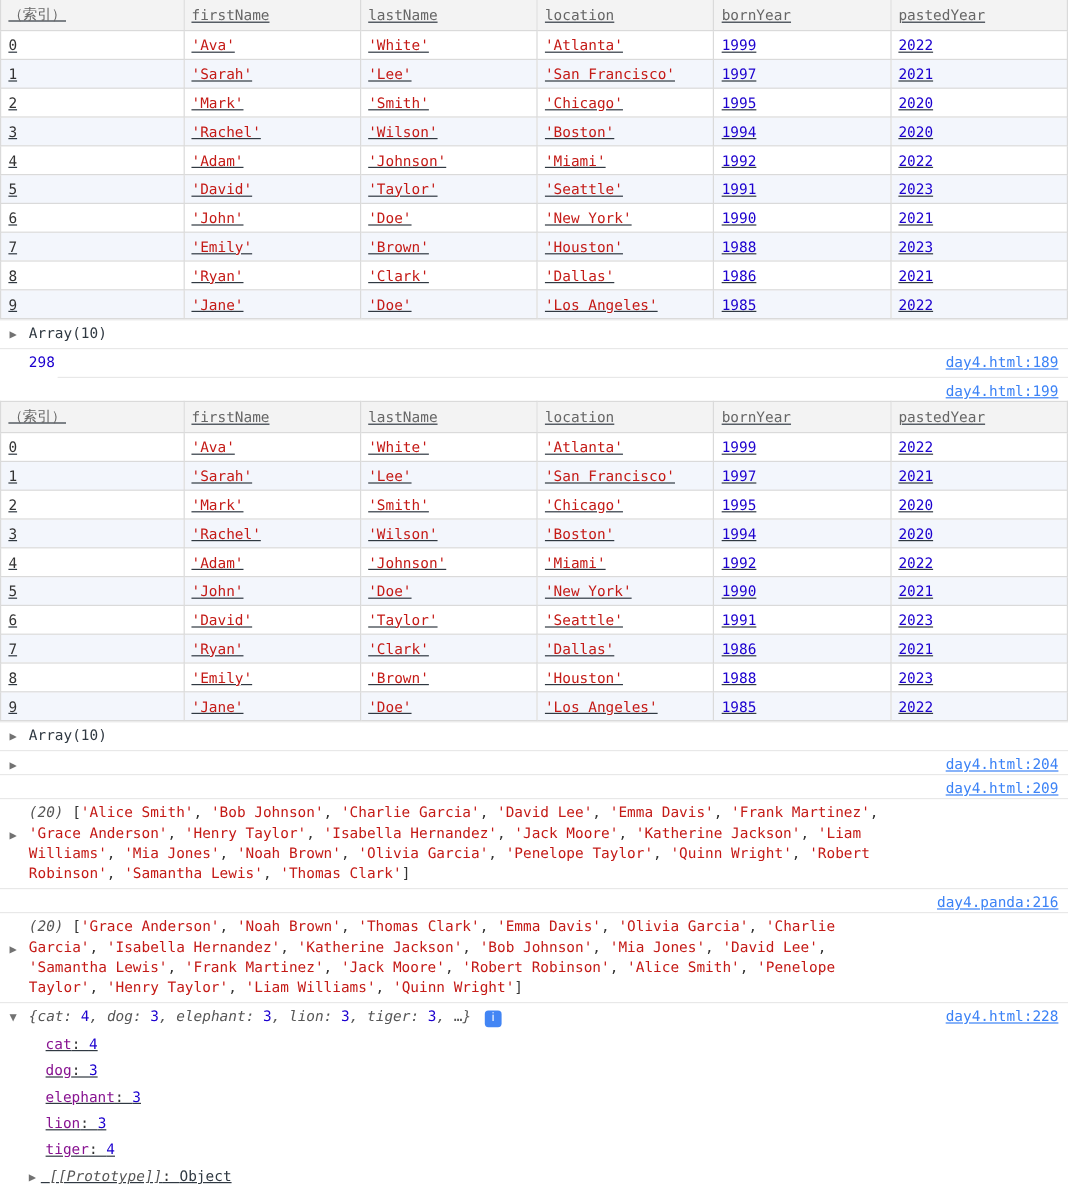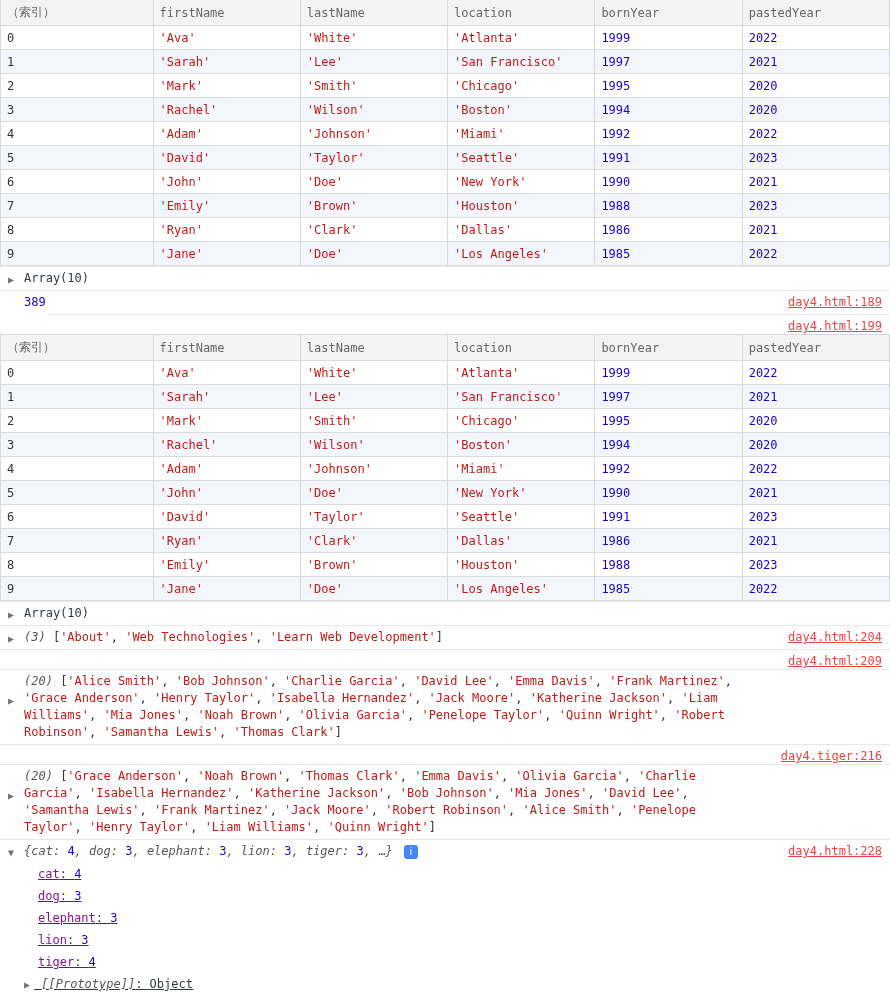--- a/index.html
+++ b/index.html
@@ -1,38 +1,38 @@
 <!DOCTYPE html>
 <html><head>
 <meta charset="utf-8">
 <style>
 * { margin:0; padding:0; box-sizing:border-box; }
 body { font-family: Consolas, Menlo, monospace; font-size:12px; color:#303942; background:#fff; width:890px; }
-table { border-collapse:collapse; width:100%; table-layout:fixed; }
+table { border-collapse:collapse; width:100%; table-layout:fixed;text-decoration:underline; }
 th, td { border:1px solid #dadada; padding:4px 6px; text-align:left; height:24px; overflow:hidden; white-space:nowrap; }
 th { background:#f3f3f3; font-weight:normal; color:#666; }
 .col-idx { width:145px; }
 .col-fn { width:140px; }
 .col-ln { width:140px; }
 .col-loc { width:140px; }
 .col-by { width:140px; }
 .col-py { width:140px; }
 tr.even td { background:#fff; }
 tr.odd td { background:#f3f6fc; }
 .str { color:#c41a16; }
 .num { color:#1c00cf; }
 .idx { color:#333; }
 .prop { color:#881391; }
 .objkey { color:#565656; font-style:italic; }
 .comma { color:#333; }
 .arrow { display:inline-block; width:10px; color:#727272; font-size:10px; cursor:pointer; }
 .arrow.right::before { content:"▶"; }
 .arrow.down::before { content:"▼"; }
 .line { padding:3px 21px 3px 24px; border-top:1px solid #e8e8e8; position:relative; min-height:20px; line-height:17px; }
-.line .src { position:absolute; right:8px; top:3px; color:#ef4444; text-decoration:underline; cursor:pointer; }
+.line .src { position:absolute; right:8px; top:3px; color:#3b82f6; text-decoration:underline; cursor:pointer; }
 .line .arrow { position:absolute; left:8px; top:4px; }
 .italic { font-style:italic; color:#565656; }
 .wrap { word-wrap:break-word; white-space:normal; padding-right:120px; }
 .obj-block { padding:2px 4px 2px 38px; line-height:18px;text-decoration:underline; }
 .info-icon { display:inline-block; width:14px; height:14px; background:#4285f4; color:#fff; border-radius:3px; font-size:10px; text-align:center; line-height:14px; font-style:normal; font-family:sans-serif; margin-left:4px; }
 .head-partial th { border-top:none; }
 </style>
 </head>
 <body>
 
@@ -137,21 +137,21 @@
         <td class="num">2022</td>
       </tr>
     </tbody>
 </table>
 <div class="line">
   <span class="arrow right"></span>
   <span>Array(10)</span>
 </div>
 
 <div class="line">
-  <span class="num">389</span>
+  <span class="num">298</span>
   <span class="src">day4.html:189</span>
 </div>
 
 <div class="line" style="padding-left:4px;margin-left:48px;">
   <span class="src">day4.html:199</span>
 </div>
 
 <table>
   <colgroup>
       <col class="col-idx">
@@ -254,34 +254,33 @@
       </tr>
     </tbody>
 </table>
 <div class="line">
   <span class="arrow right"></span>
   <span>Array(10)</span>
 </div>
 
 <div class="line">
   <span class="arrow right"></span>
-  <span id="arr3" class="wrap"><span class="italic">(3) </span><span class="comma">[</span><span class="str">'About'</span><span class="comma">, </span><span class="str">'Web Technologies'</span><span class="comma">, </span><span class="str">'Learn Web Development'</span><span class="comma">]</span></span>
   <span class="src">day4.html:204</span>
 </div>
 
 <div class="line" style="padding-left:4px;">
   <span class="src">day4.html:209</span>
 </div>
 <div class="line">
   <span class="arrow right" style="top:22px;"></span>
   <span id="arr20a" class="wrap" style="display:block;"><span class="italic">(20) </span><span class="comma">[</span><span class="str">'Alice Smith'</span><span class="comma">, </span><span class="str">'Bob Johnson'</span><span class="comma">, </span><span class="str">'Charlie Garcia'</span><span class="comma">, </span><span class="str">'David Lee'</span><span class="comma">, </span><span class="str">'Emma Davis'</span><span class="comma">, </span><span class="str">'Frank Martinez'</span><span class="comma">, </span><span class="str">'Grace Anderson'</span><span class="comma">, </span><span class="str">'Henry Taylor'</span><span class="comma">, </span><span class="str">'Isabella Hernandez'</span><span class="comma">, </span><span class="str">'Jack Moore'</span><span class="comma">, </span><span class="str">'Katherine Jackson'</span><span class="comma">, </span><span class="str">'Liam Williams'</span><span class="comma">, </span><span class="str">'Mia Jones'</span><span class="comma">, </span><span class="str">'Noah Brown'</span><span class="comma">, </span><span class="str">'Olivia Garcia'</span><span class="comma">, </span><span class="str">'Penelope Taylor'</span><span class="comma">, </span><span class="str">'Quinn Wright'</span><span class="comma">, </span><span class="str">'Robert Robinson'</span><span class="comma">, </span><span class="str">'Samantha Lewis'</span><span class="comma">, </span><span class="str">'Thomas Clark'</span><span class="comma">]</span></span>
 </div>
 
 <div class="line" style="padding-left:4px;">
-  <span class="src">day4.tiger:216</span>
+  <span class="src">day4.panda:216</span>
 </div>
 <div class="line">
   <span class="arrow right" style="top:22px;"></span>
   <span id="arr20b" class="wrap" style="display:block;"><span class="italic">(20) </span><span class="comma">[</span><span class="str">'Grace Anderson'</span><span class="comma">, </span><span class="str">'Noah Brown'</span><span class="comma">, </span><span class="str">'Thomas Clark'</span><span class="comma">, </span><span class="str">'Emma Davis'</span><span class="comma">, </span><span class="str">'Olivia Garcia'</span><span class="comma">, </span><span class="str">'Charlie Garcia'</span><span class="comma">, </span><span class="str">'Isabella Hernandez'</span><span class="comma">, </span><span class="str">'Katherine Jackson'</span><span class="comma">, </span><span class="str">'Bob Johnson'</span><span class="comma">, </span><span class="str">'Mia Jones'</span><span class="comma">, </span><span class="str">'David Lee'</span><span class="comma">, </span><span class="str">'Samantha Lewis'</span><span class="comma">, </span><span class="str">'Frank Martinez'</span><span class="comma">, </span><span class="str">'Jack Moore'</span><span class="comma">, </span><span class="str">'Robert Robinson'</span><span class="comma">, </span><span class="str">'Alice Smith'</span><span class="comma">, </span><span class="str">'Penelope Taylor'</span><span class="comma">, </span><span class="str">'Henry Taylor'</span><span class="comma">, </span><span class="str">'Liam Williams'</span><span class="comma">, </span><span class="str">'Quinn Wright'</span><span class="comma">]</span></span>
 </div>
 
 <div class="line">
   <span class="arrow down"></span>
   <span id="objprev" class="italic">{<span class="objkey">cat</span>: <span class="num" style="font-style:normal;">4</span>, <span class="objkey">dog</span>: <span class="num" style="font-style:normal;">3</span>, <span class="objkey">elephant</span>: <span class="num" style="font-style:normal;">3</span>, <span class="objkey">lion</span>: <span class="num" style="font-style:normal;">3</span>, <span class="objkey">tiger</span>: <span class="num" style="font-style:normal;">3</span>, <span style="font-style:normal;">…</span>}</span>
   <span class="info-icon">i</span>

